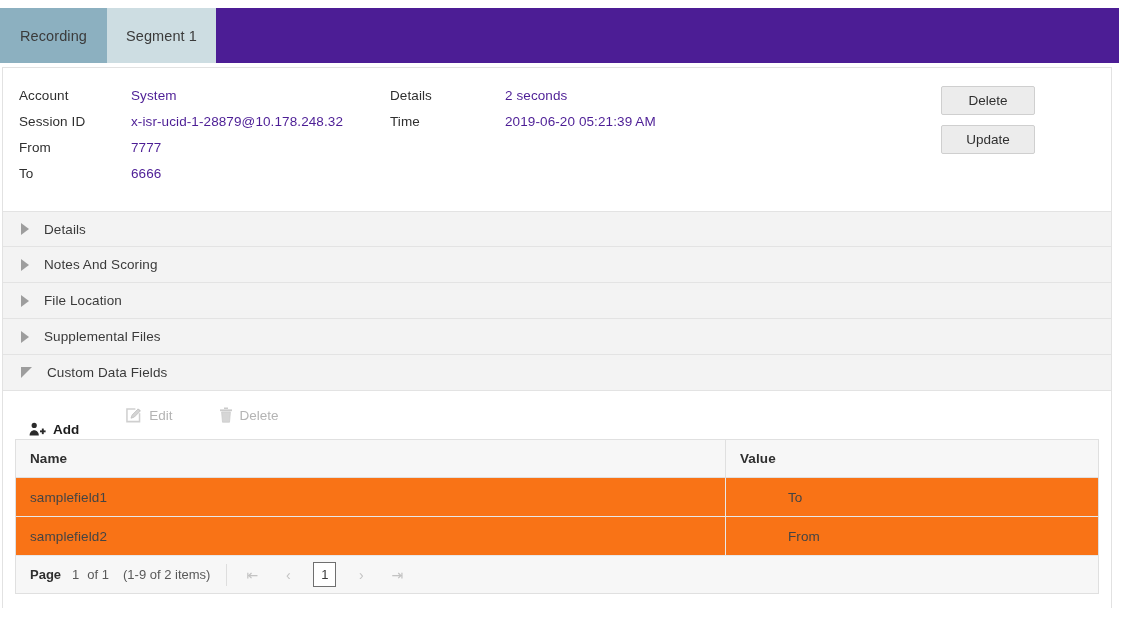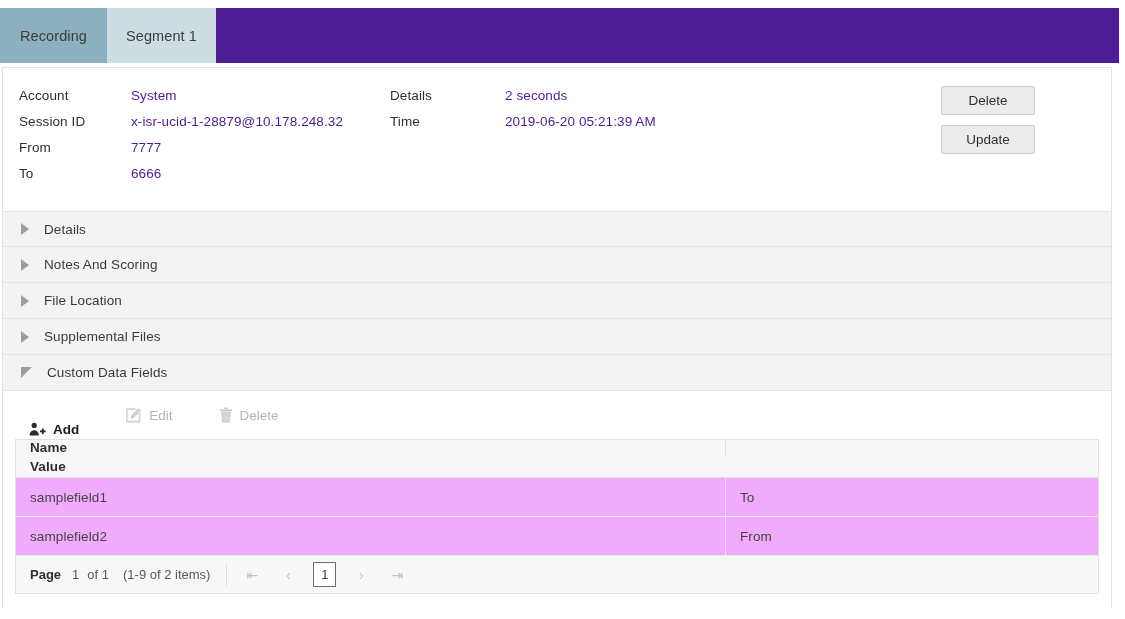--- a/index.html
+++ b/index.html
@@ -153,31 +153,31 @@
   .grid {
     border: 1px solid #e0e0e0;
     border-bottom: none;
     width: 100%;
   }
   .grid-row { display: flex; }
   .grid-head {
     background: #f7f7f7;
     border-bottom: 1px solid #e0e0e0;
     height: 38px;
-    flex-direction: column;
   }
   .grid-head .cell {
     font-size: 13.5px;
     font-weight: bold;
     color: #2f2f2f;
   }
   .grid-body-row {
     height: 39px;
-    background: #f0abfc;
+    background: #f97316;
     border-bottom: 1px solid #e8e8e8;
+    gap: 48px;
   }
   .cell {
     display: flex;
     align-items: center;
     padding-left: 14px;
     font-size: 13.5px;
     color: #444;
     letter-spacing: .1px;
     overflow: hidden;
     white-space: nowrap;

